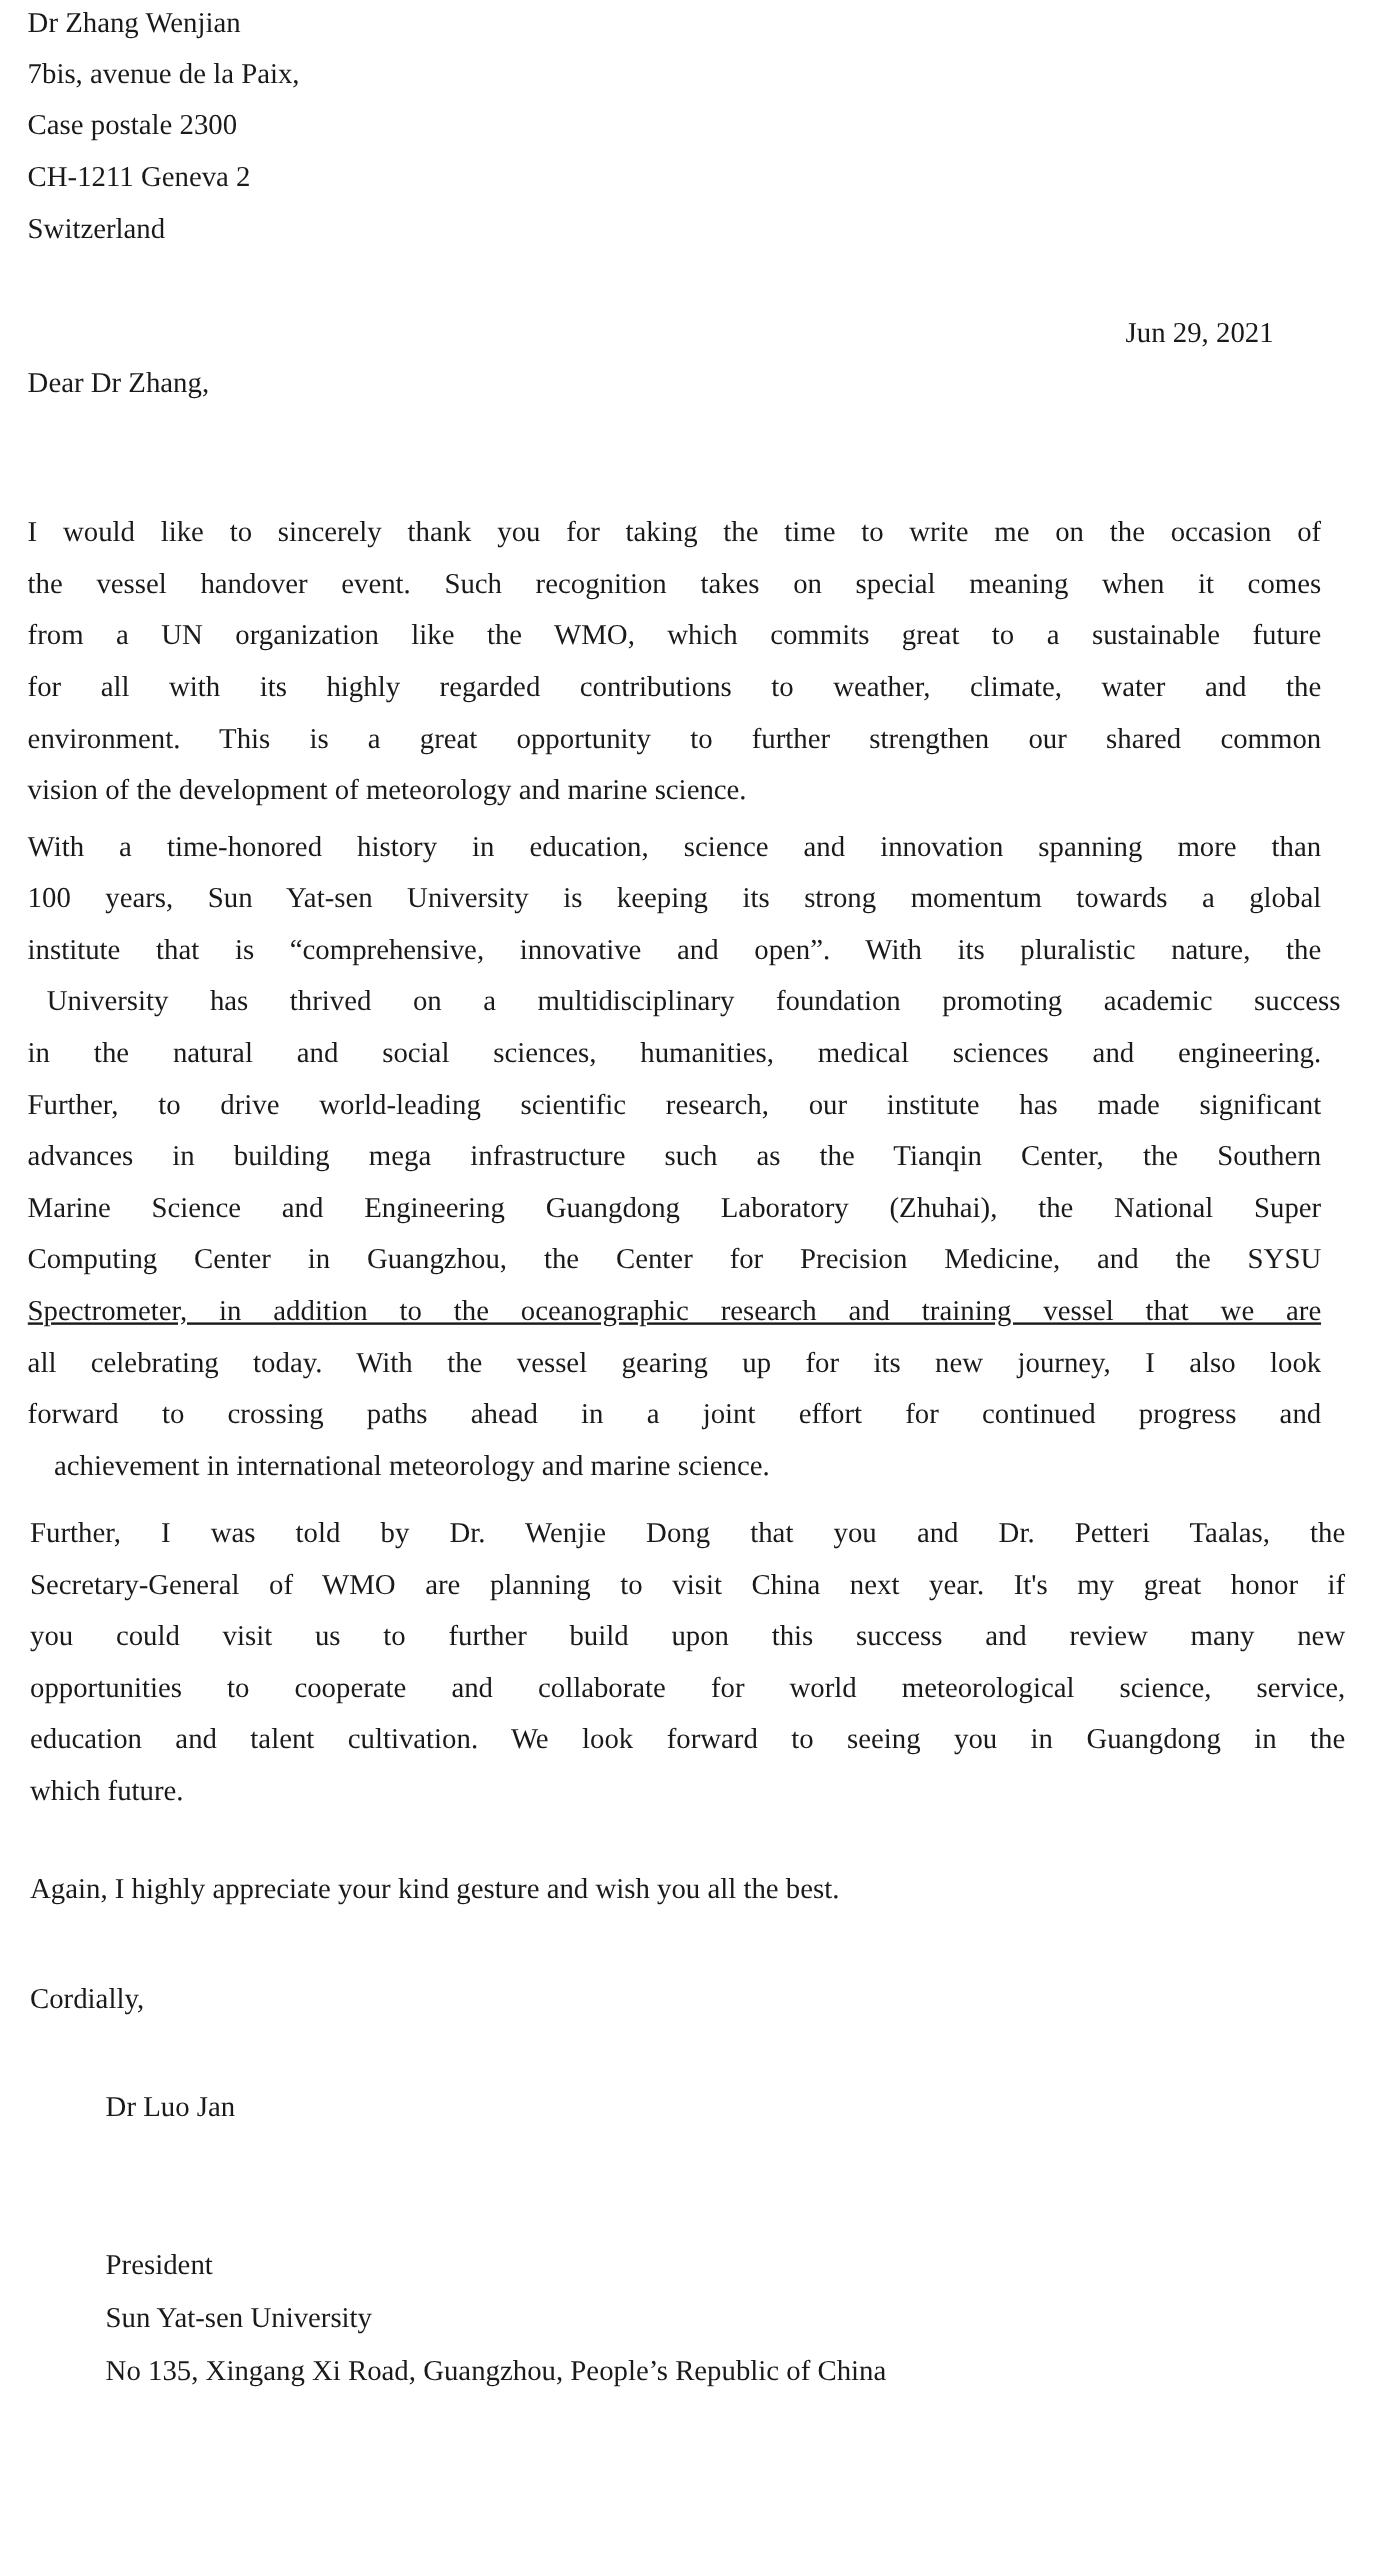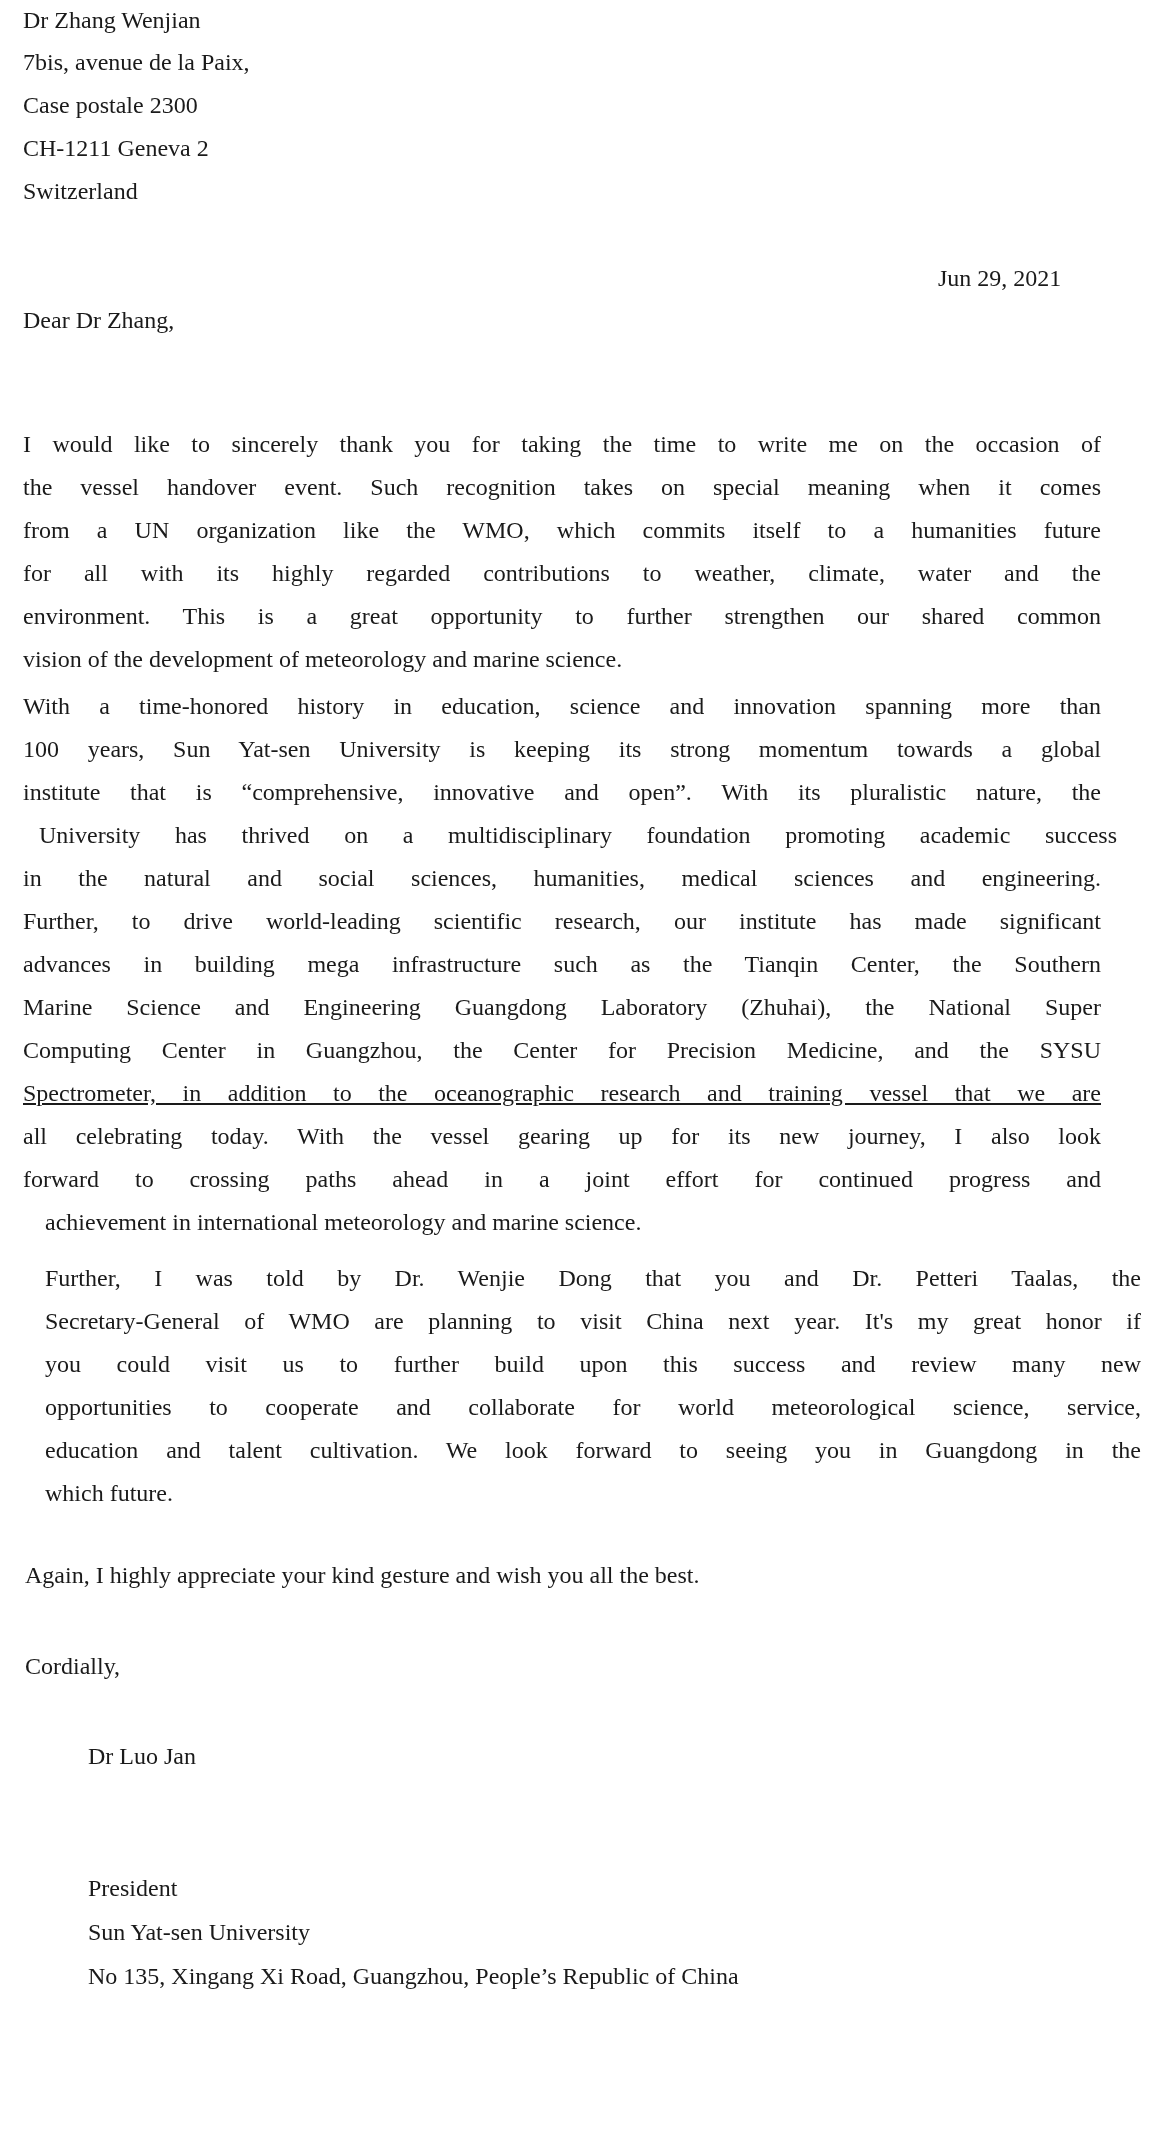--- a/index.html
+++ b/index.html
@@ -16,41 +16,41 @@
     height: 28px;
   }
   .just {
     text-align: justify;
     text-align-last: justify;
     white-space: normal;
     overflow: hidden;
   }
   .p1 { left: 23px; width: 1078px; margin-top: 39px; }
   .p2 { left: 23px; width: 1078px; }
-  .p3 { left: 25px; width: 1096px; margin-left: 20px; }
+  .p3 { left: 25px; width: 1096px; }
 </style>
 </head>
 <body>
 
 <div>
   <div class="line" style="left:23px; top:6px;">Dr Zhang Wenjian</div>
   <div class="line" style="left:23px; top:48px;">7bis, avenue de la Paix,</div>
   <div class="line" style="left:23px; top:91px;">Case postale 2300</div>
   <div class="line" style="left:23px; top:134px;">CH-1211 Geneva 2</div>
   <div class="line" style="left:23px; top:177px;">Switzerland</div>
 </div>
 
 <div class="line" style="left:938px; top:264px;">Jun 29, 2021</div>
 
 <div class="line" style="left:23px; top:306px;">Dear Dr Zhang,</div>
 
 <div>
   <div class="line just p1" style="top:391px;">I would like to sincerely thank you for taking the time to write me on the occasion of</div>
   <div class="line just p1" style="top:434px;">the vessel handover event. Such recognition takes on special meaning when it comes</div>
-  <div class="line just p1" style="top:477px;">from a UN organization like the WMO, which commits itself to a humanities future</div>
+  <div class="line just p1" style="top:477px;">from a UN organization like the WMO, which commits great to a sustainable future</div>
   <div class="line just p1" style="top:520px;">for all with its highly regarded contributions to weather, climate, water and the</div>
   <div class="line just p1" style="top:563px;">environment. This is a great opportunity to further strengthen our shared common</div>
   <div class="line p1" style="top:606px;">vision of the development of meteorology and marine science.</div>
 </div>
 
 <div>
   <div class="line just p2" style="top:692px;">With a time-honored history in education, science and innovation spanning more than</div>
   <div class="line just p2" style="top:735px;">100 years, Sun Yat-sen University is keeping its strong momentum towards a global</div>
   <div class="line just p2" style="top:778px;">institute that is “comprehensive, innovative and open”. With its pluralistic nature, the</div>
   <div class="line just p2" style="top:821px;margin-left:16px;">University has thrived on a multidisciplinary foundation promoting academic success</div>

